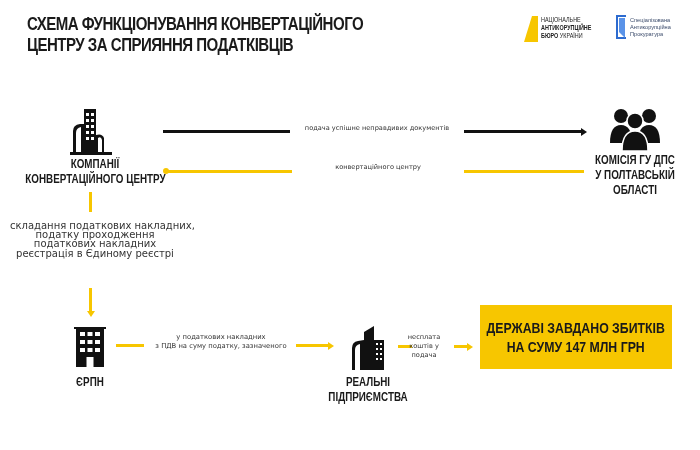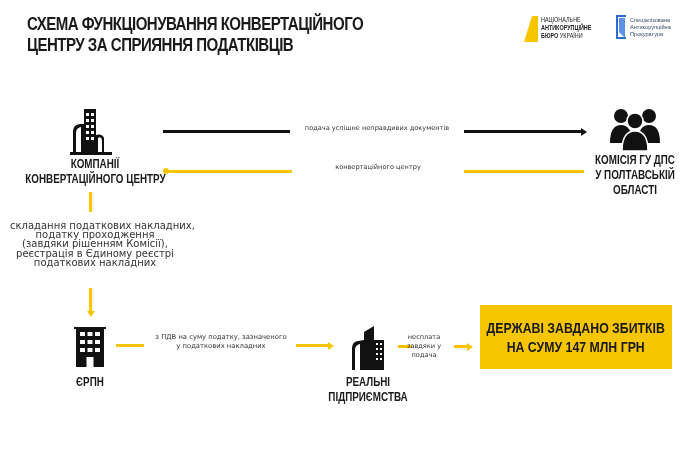--- a/index.html
+++ b/index.html
@@ -107,23 +107,22 @@
 <div class="line yellow" style="left:165px;top:169.5px;width:127px"></div>
 <div class="line yellow" style="left:464px;top:169.5px;width:120px"></div>
 <div class="edge-label" style="left:292px;top:163px;width:172px">
   <div>конвертаційного центру</div>
 </div>
 
 <div class="vline" style="left:89px;top:192px;height:20px"></div>
 <div class="edge-label" style="left:10px;top:221px;width:170px;font-size:10px;line-height:9.2px">
   <div>складання податкових накладних,</div>
   <div>податку проходження</div>
-  <div>(завдяки рішенням Комісії),</div>
+  <div>податкових накладних</div>
   <div>реєстрація в Єдиному реєстрі</div>
-  <div>податкових накладних</div>
 </div>
 <div class="vline" style="left:89px;top:288px;height:24px"></div>
 <div class="arrow-d" style="left:86.5px;top:311px"></div>
 
 <svg class="icon" style="left:74px;top:327px" width="32" height="40" viewBox="0 0 32 40">
   <rect x="2" y="0" width="28" height="40" fill="#111"></rect>
   <g fill="#fff">
     <rect x="6" y="5" width="5" height="4"></rect>
       <rect x="13.5" y="5" width="5" height="4"></rect>
       <rect x="21" y="5" width="5" height="4"></rect>
@@ -134,22 +133,22 @@
       <rect x="13.5" y="21" width="5" height="4"></rect>
       <rect x="21" y="21" width="5" height="4"></rect>
     <rect x="12.5" y="30" width="7" height="10"></rect>
   </g>
   <rect x="0" y="0" width="32" height="2" fill="#111"></rect>
 </svg>
 <div class="node-label" style="left:50px;top:375px;width:80px">ЄРПН</div>
 
 <div class="line yellow" style="left:116px;top:344px;width:28px"></div>
 <div class="edge-label" style="left:146px;top:333px;width:150px;font-size:6.8px;line-height:9.2px">
+  <div>у податкових накладних</div>
   <div>з ПДВ на суму податку, зазначеного</div>
-  <div>у податкових накладних</div>
 </div>
 <div class="line yellow" style="left:296px;top:344px;width:32px"></div>
 <div class="arrow-r" style="left:328px;top:341.5px;border-left:6px solid #f7c600"></div>
 
 <svg class="icon" style="left:350px;top:326px" width="36" height="44" viewBox="0 0 36 44">
   <path d="M14 44 V6 L24 0 V44 Z" fill="#111"></path>
   <path d="M2 44 V22 Q2 16 8 15 L14 14 V44 Z" fill="#111"></path>
   <path d="M5 44 V24 Q5 19 10 18 V44 Z" fill="#fff"></path>
   <rect x="24" y="14" width="10" height="30" fill="#111"></rect>
   <g fill="#fff">
@@ -164,21 +163,21 @@
   </g>
 </svg>
 <div class="node-label" style="left:318px;top:375px;width:100px">
   <div>РЕАЛЬНІ</div>
   <div>ПІДПРИЄМСТВА</div>
 </div>
 
 <div class="line yellow" style="left:398px;top:345px;width:14px"></div>
 <div class="edge-label" style="left:399px;top:333px;width:50px">
   <div>несплата</div>
-  <div>завдяки у</div>
+  <div>коштів у</div>
   <div>подача</div>
 </div>
 <div class="line yellow" style="left:454px;top:345px;width:14px"></div>
 <div class="arrow-r" style="left:467px;top:342.5px;border-left:6px solid #f7c600"></div>
 
 <div class="result-box">
   <div class="result-text">
     <div>ДЕРЖАВІ ЗАВДАНО ЗБИТКІВ</div>
     <div>НА СУМУ 147 МЛН ГРН</div>
   </div>

